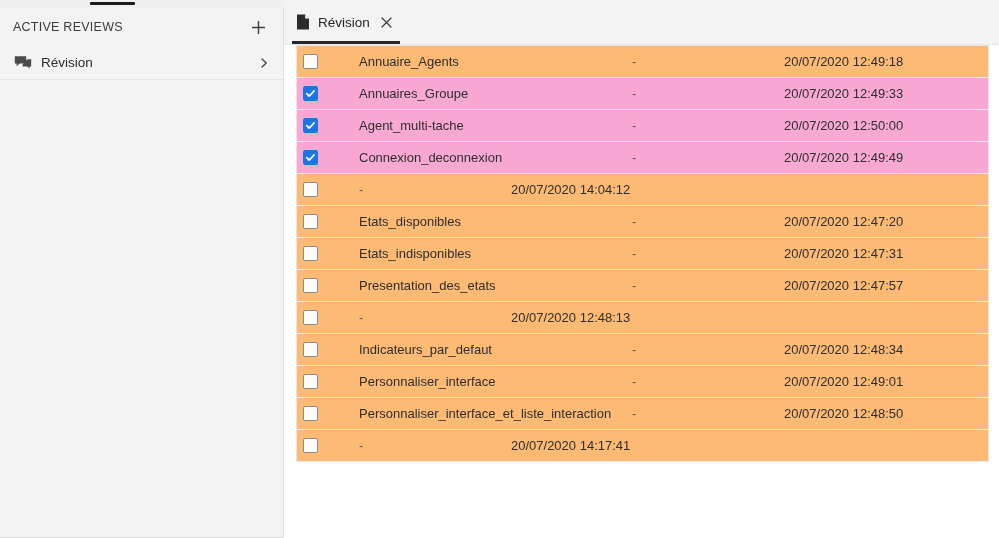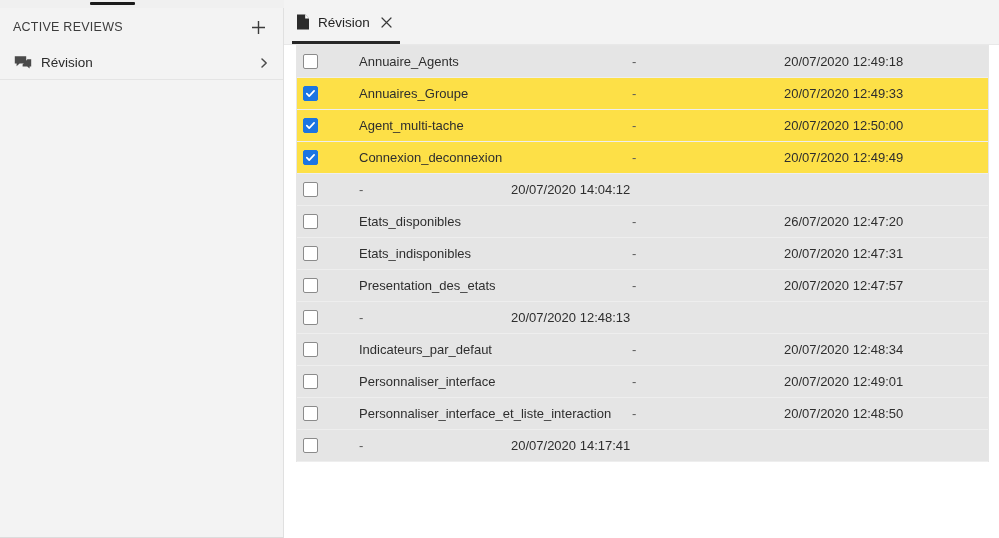--- a/index.html
+++ b/index.html
@@ -178,24 +178,24 @@
     margin-left: 12px;
     margin-right: 10px;
     background: #ffffff;
   }
   .row {
     display: flex;
     align-items: center;
     height: 32px;
     border-bottom: 1px solid #eeeeee;
     padding-left: 6px;
-    background: #e5e5e5;
-    cursor: pointer;
-  }
-  .row.selected { background: #fde047; }
+    background: #fdba74;
+    cursor: pointer;
+  }
+  .row.selected { background: #f9a8d4; }
   .cell {
     font-size: 13px;
     color: #2e2e2e;
     white-space: nowrap;
     overflow: hidden;
     text-overflow: ellipsis;
   }
   .cell.state { color: #5a5a5a; }
   .cell.date  { color: #2e2e2e; }
 
@@ -331,21 +331,21 @@
             </div>
             <div class="cell col-state state">-</div>
             <div class="cell col-date  date">20/07/2020 14:04:12</div>
           </div>
           <div class="row">
             <div class="col-check">
               <span class="cb"></span>
             </div>
             <div class="cell col-name  name">Etats_disponibles</div>
             <div class="cell col-state state">-</div>
-            <div class="cell col-date  date">26/07/2020 12:47:20</div>
+            <div class="cell col-date  date">20/07/2020 12:47:20</div>
           </div>
           <div class="row">
             <div class="col-check">
               <span class="cb"></span>
             </div>
             <div class="cell col-name  name">Etats_indisponibles</div>
             <div class="cell col-state state">-</div>
             <div class="cell col-date  date">20/07/2020 12:47:31</div>
           </div>
           <div class="row">

